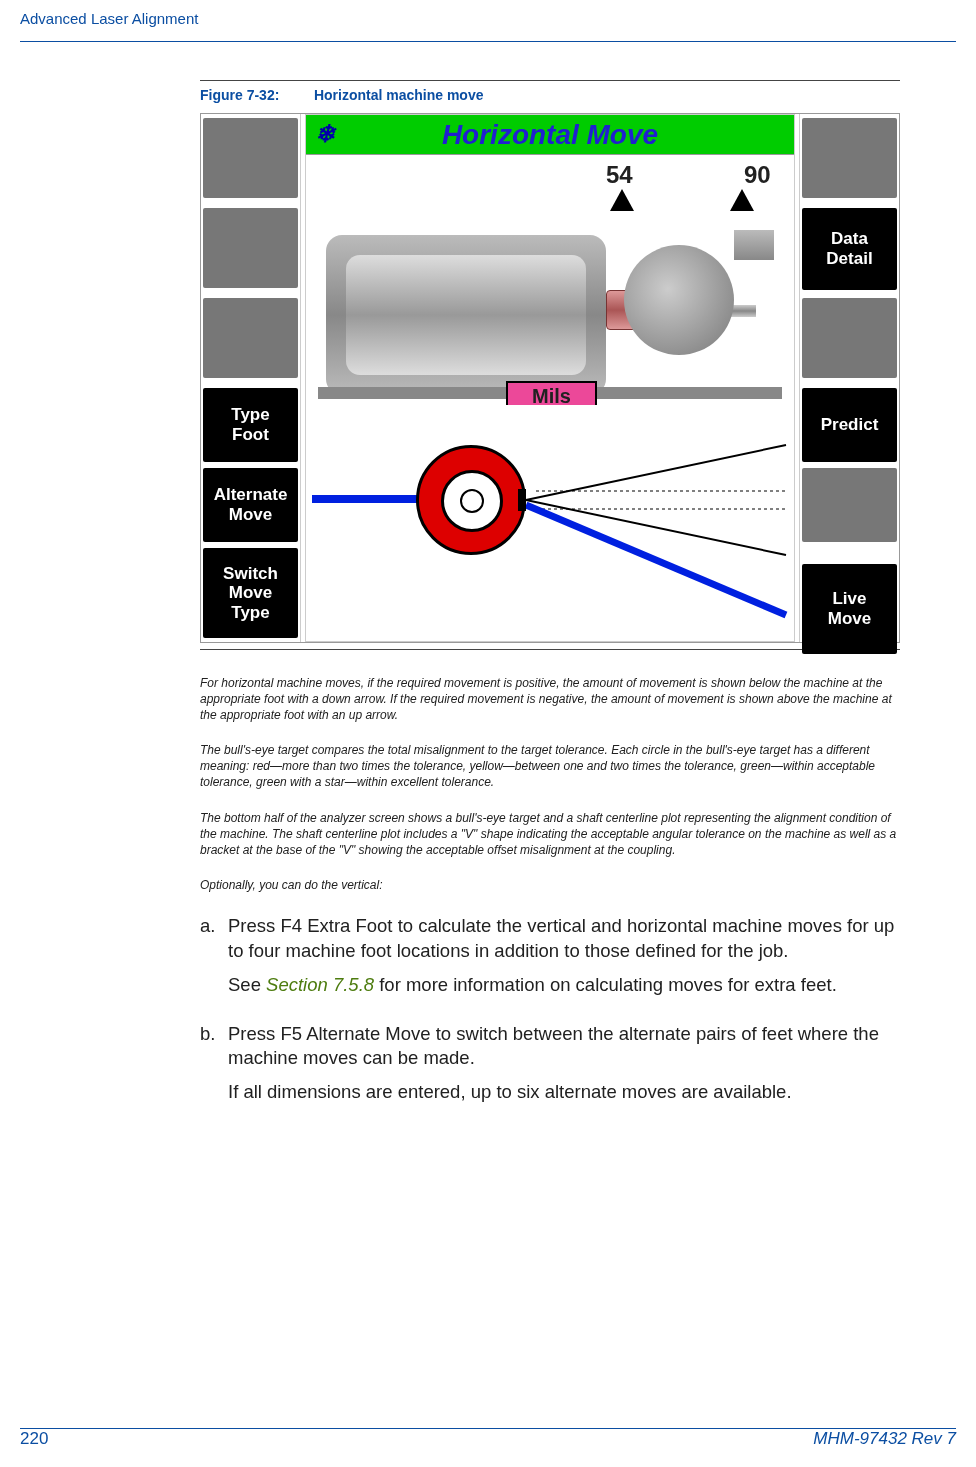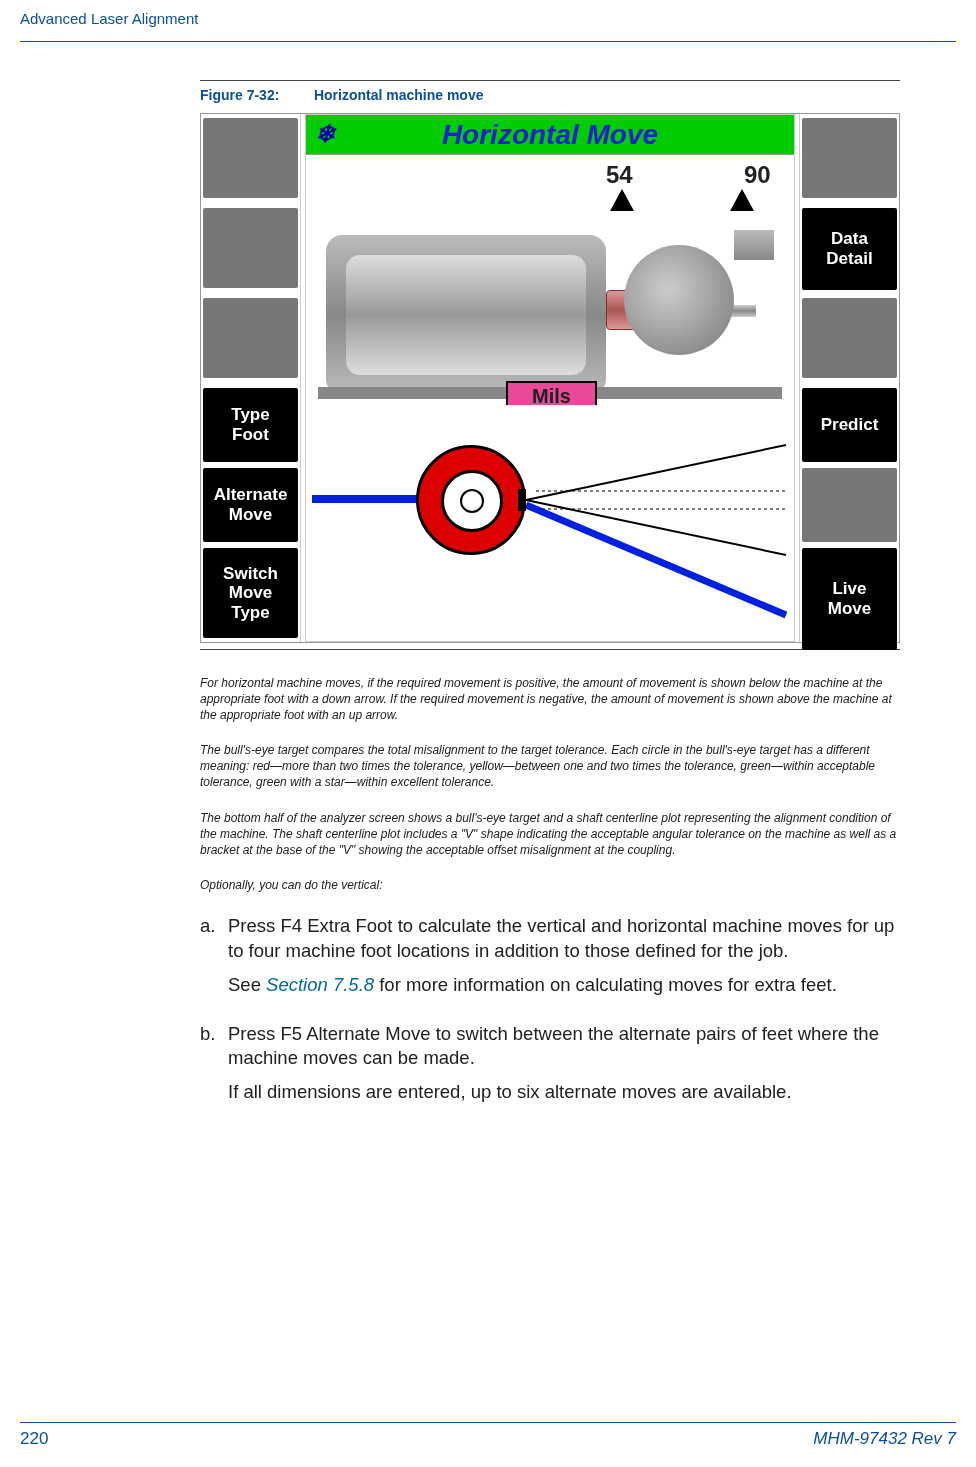--- a/index.html
+++ b/index.html
@@ -147,27 +147,26 @@
   .after-fig-rule{ border-top:1.5px solid #444; margin-bottom:26px; }
   .para{
     font-size:12px; line-height:1.32; margin-bottom:20px;font-style:italic;
   }
   .sublist{ font-size:18.5px; line-height:1.32; }
   .sublist .item{ display:flex; margin-bottom:10px; }
   .sublist .marker{ width:28px; flex:0 0 28px; }
   .sublist .body{ flex:1; }
   .sublist .note{ margin:10px 0 14px 0; }
   .keycap{ font-family:"Segoe UI", Arial, sans-serif; }
-  .link{ color:#0369a1; font-style:italic; }
+  .link{ color:#4d7c0f; font-style:italic; }
   .footer{
     position:absolute; left:20px; right:20px; bottom:18px;
     border-top:1px solid #0b4ea2;
     display:flex; justify-content:space-between;
     color:#0b4ea2; font-style:italic; font-size:17px;
-    padding-top:6px;
   }
   .footer .pageno{ font-style:normal; }
 </style>
 </head>
 <body>
 
 <div class="page-header">
   <span>Advanced Laser Alignment</span>
 </div>
 
@@ -193,21 +192,21 @@
 Type</div>
     </div>
 
     <div class="sidecol right">
       <div class="greybtn" style="top:4px;height:80px"></div>
       <div class="softbtn" style="top:94px;height:82px;white-space:pre-line">Data
 Detail</div>
       <div class="greybtn" style="top:184px;height:80px"></div>
       <div class="softbtn" style="top:274px;height:74px">Predict</div>
       <div class="greybtn" style="top:354px;height:74px"></div>
-      <div class="softbtn" style="top:434px;height:102px;white-space:pre-line">Live
+      <div class="softbtn" style="top:450px;height:90px;white-space:pre-line">Live
 Move</div>
     </div>
 
     <div class="center-area">
       <div class="titlebar">
         <span class="snow">❄</span>
         <span>Horizontal Move</span>
       </div>
 
       <div class="machine-zone">

